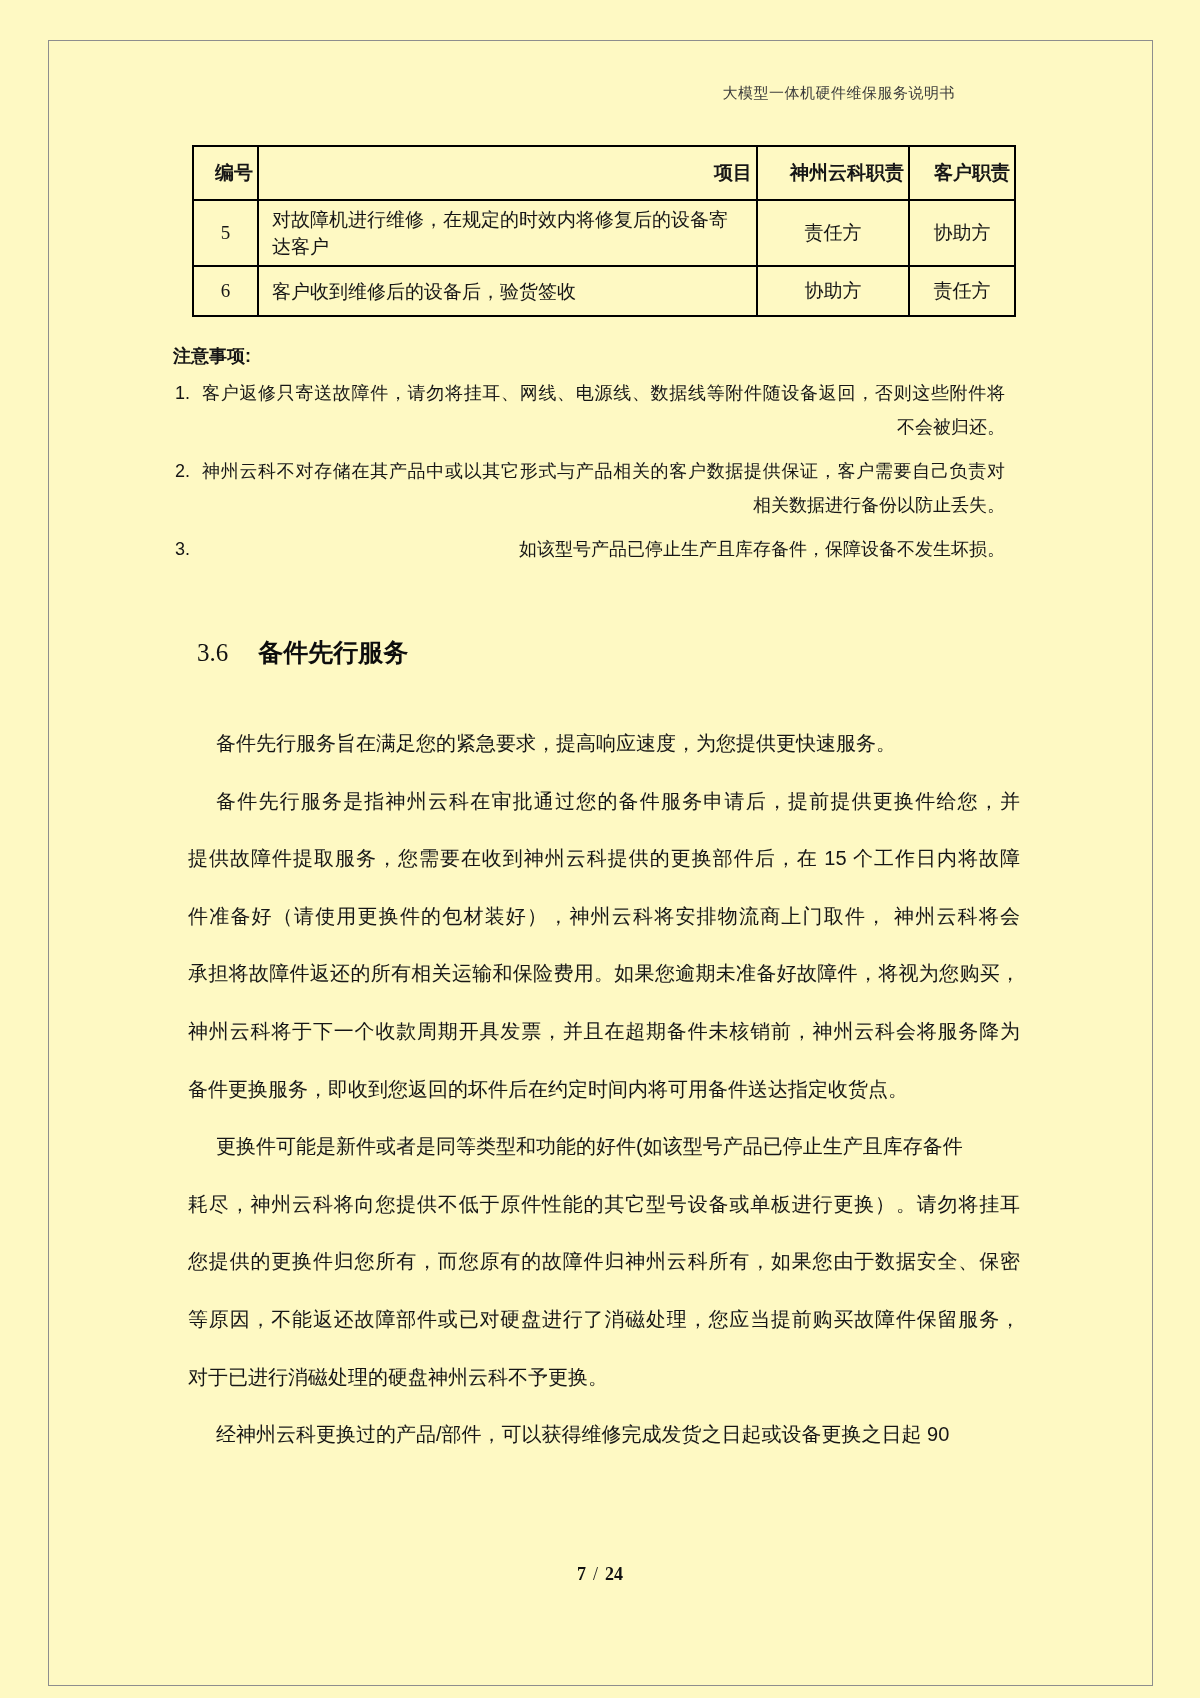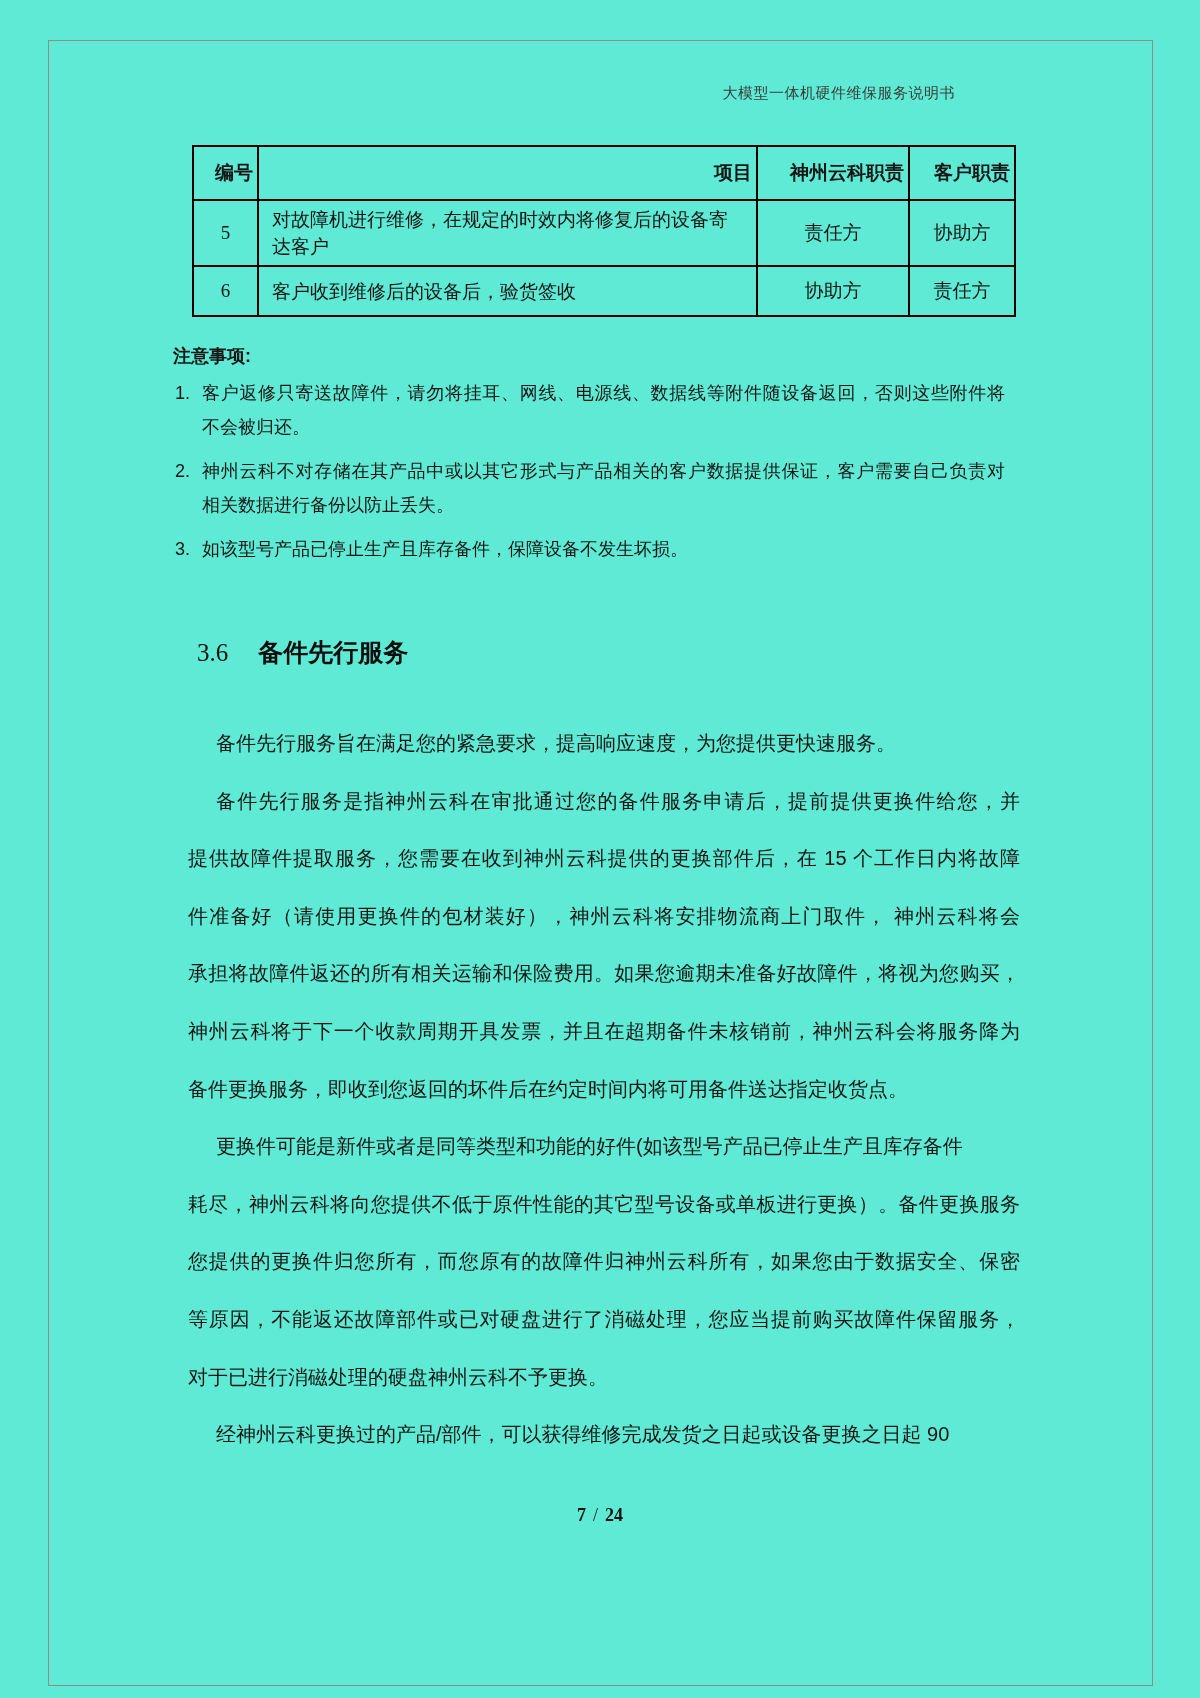--- a/index.html
+++ b/index.html
@@ -1,18 +1,18 @@
 <!DOCTYPE html>
 <html><head>
 <meta charset="utf-8">
 <style>
   html,body { margin:0; padding:0; background:#fcfcfa; }
   .page {
     position:relative; width:1200px; height:1698px;
-    background:#5eead4; color:#161616;
+    background:#fef9c3; color:#161616;
     font-family:"Liberation Sans", sans-serif;
     overflow:hidden;
   }
   .page-frame {
     position:absolute; left:48px; top:40px;
     width:1103px; height:1644px;
     border:1px solid #8e8e8e;
     pointer-events:none;
   }
   
@@ -32,34 +32,34 @@
   .resp td.cell-no   { text-align:center; }
   .resp td.cell-item { text-align:left; padding:4px 26px 4px 13px; line-height:27px;font-family:Liberation Serif, serif; }
   .resp td.cell-role { text-align:center; }
   .resp tr.row-a td { height:56px; }
   .resp tr.row-b td { height:40px; }
   
   .notes { position:absolute; left:173px; top:338px; width:832px; font-size:18px; }
   .notes-title { font-weight:bold; line-height:36px; margin-bottom:2px; }
   .note-item { position:relative; padding-left:29px; margin-bottom:10px; }
   .note-no { position:absolute; left:2px; top:0; line-height:34px; }
-  .note-line { line-height:34px; height:34px; overflow:hidden; }
+  .note-line { line-height:34px; height:34px; overflow:hidden;text-align:right; }
   .note-line.fill { text-align:justify; text-align-last:justify; }
   
   .section-heading { position:absolute; left:197px; top:636px; display:flex; align-items:baseline; gap:30px; }
   .section-number { font-family:"Liberation Serif", serif; font-size:25px; color:#111; }
   .section-title  { font-size:25px; font-weight:bold; color:#0d0d0d; }
   
   .body-text { position:absolute; left:188px; top:715px; width:832px; font-size:20px; }
   .body-line { line-height:57.6px; height:57.6px; overflow:hidden; text-align:left; }
   .body-line.fill { text-align:justify; text-align-last:justify; }
   .body-line.indent { text-indent:28px; }
   
   .doc-footer {
-    position:absolute; top:1505px; left:0; width:1200px;
+    position:absolute; top:1564px; left:0; width:1200px;
     text-align:center; font-family:"Liberation Serif", serif;
     font-size:18px; color:#111;
   }
   .pg-num { font-weight:bold; }
   .pg-sep { margin:0 7px; font-weight:normal; color:#222; }
 </style>
 </head>
 <body>
 
 <div class="page">
@@ -127,21 +127,21 @@
 
   <div class="body-text">
     <div class="body-line indent">备件先行服务旨在满足您的紧急要求，提高响应速度，为您提供更快速服务。</div>
     <div class="body-line indent fill">备件先行服务是指神州云科在审批通过您的备件服务申请后，提前提供更换件给您，并</div>
     <div class="body-line fill">提供故障件提取服务，您需要在收到神州云科提供的更换部件后，在 15 个工作日内将故障</div>
     <div class="body-line fill">件准备好（请使用更换件的包材装好），神州云科将安排物流商上门取件， 神州云科将会</div>
     <div class="body-line fill">承担将故障件返还的所有相关运输和保险费用。如果您逾期未准备好故障件，将视为您购买，</div>
     <div class="body-line fill">神州云科将于下一个收款周期开具发票，并且在超期备件未核销前，神州云科会将服务降为</div>
     <div class="body-line">备件更换服务，即收到您返回的坏件后在约定时间内将可用备件送达指定收货点。</div>
     <div class="body-line indent">更换件可能是新件或者是同等类型和功能的好件(如该型号产品已停止生产且库存备件</div>
-    <div class="body-line fill">耗尽，神州云科将向您提供不低于原件性能的其它型号设备或单板进行更换）。备件更换服务</div>
+    <div class="body-line fill">耗尽，神州云科将向您提供不低于原件性能的其它型号设备或单板进行更换）。请勿将挂耳</div>
     <div class="body-line fill">您提供的更换件归您所有，而您原有的故障件归神州云科所有，如果您由于数据安全、保密</div>
     <div class="body-line fill">等原因，不能返还故障部件或已对硬盘进行了消磁处理，您应当提前购买故障件保留服务，</div>
     <div class="body-line">对于已进行消磁处理的硬盘神州云科不予更换。</div>
     <div class="body-line indent">经神州云科更换过的产品/部件，可以获得维修完成发货之日起或设备更换之日起 90</div>
   </div>
 
   <div class="doc-footer">
     <span class="pg-num">7</span><span class="pg-sep">/</span><span class="pg-num">24</span>
   </div>
 

